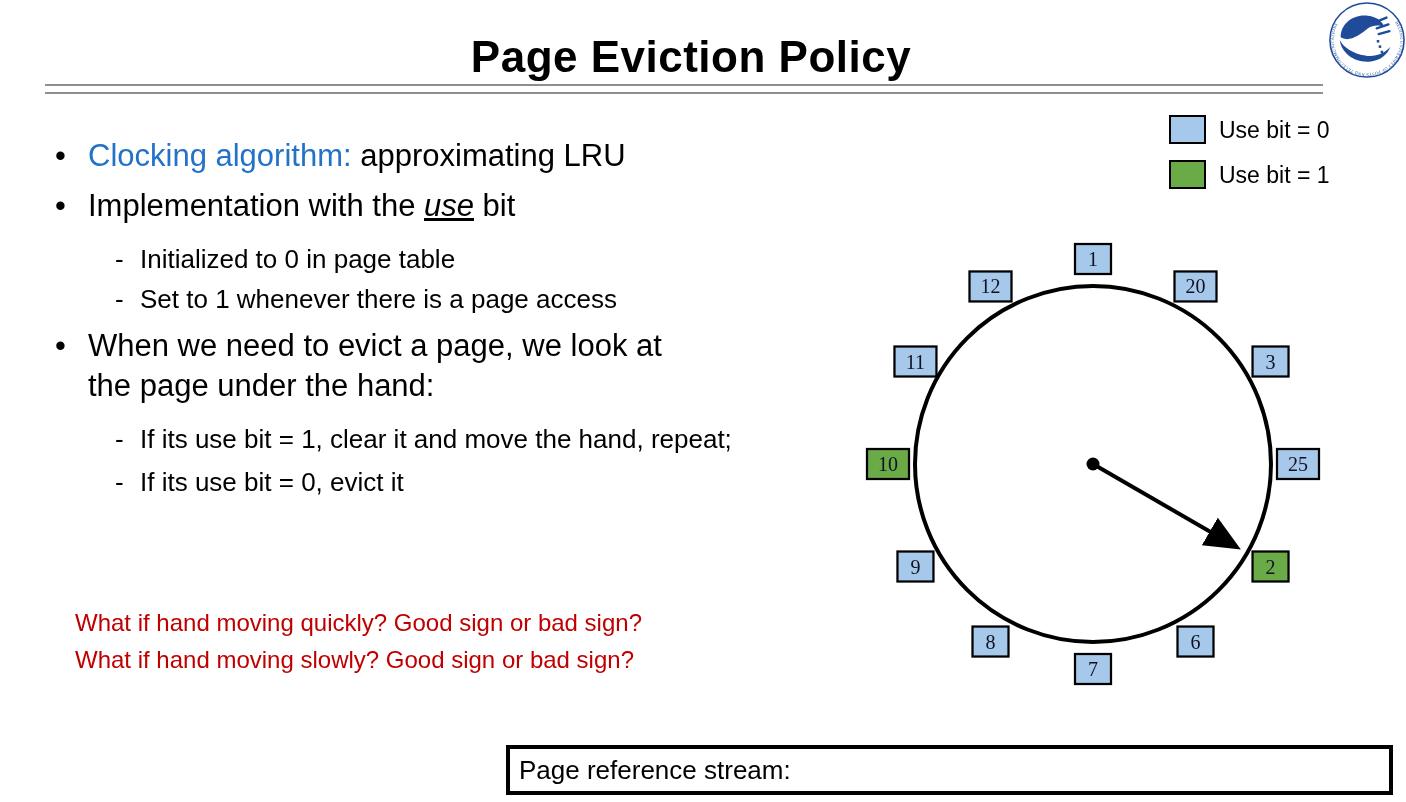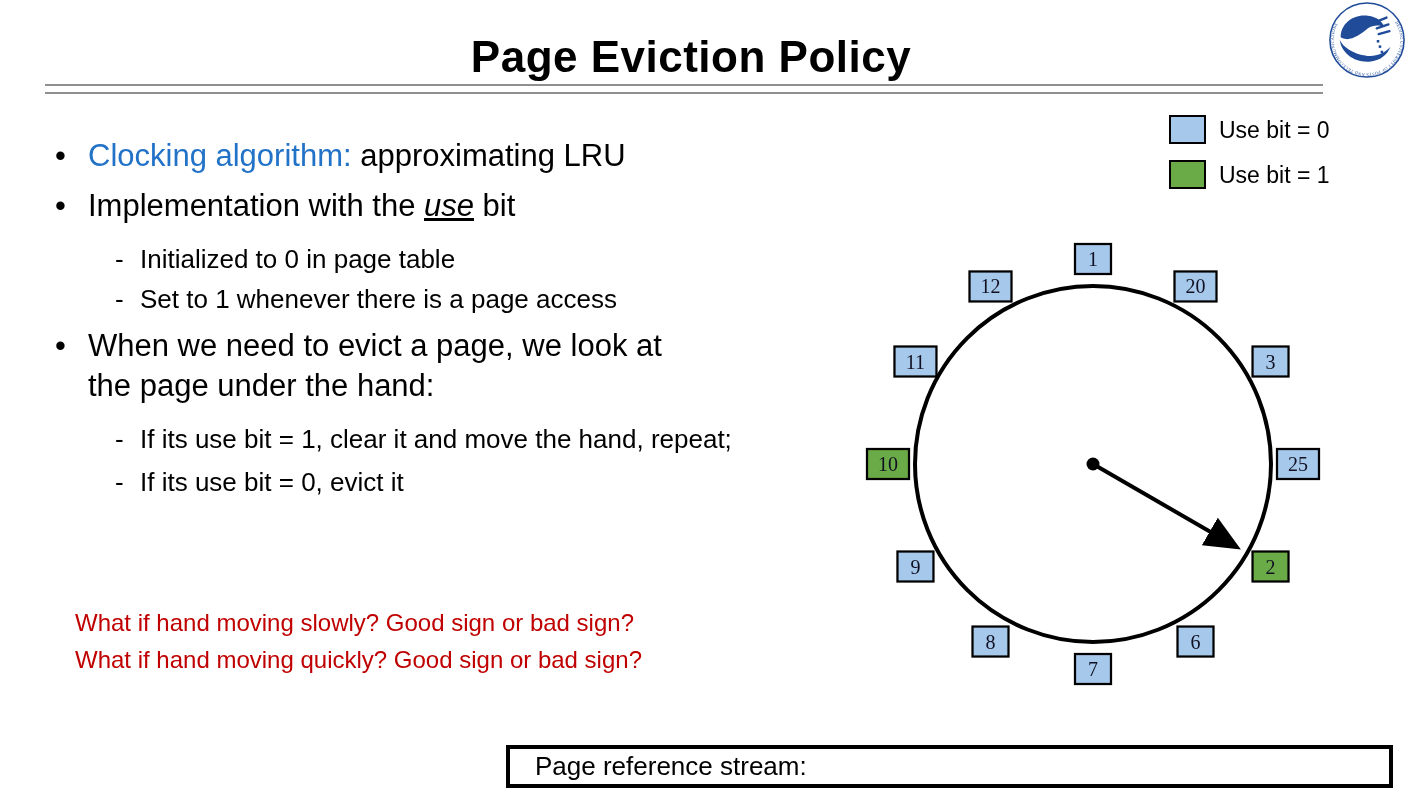--- a/index.html
+++ b/index.html
@@ -43,23 +43,23 @@
   
   .questions{
     position:absolute;left:75px;top:604px;
     color:var(--c-red,#C00000);font-size:24px;line-height:37px;white-space:nowrap;
   }
   
   .clock{position:absolute;left:853px;top:235px;}
   .node-label{font-family:"Liberation Serif",serif;font-size:20px;fill:#101022;}
   
   .stream-box{
-    position:absolute;left:506px;top:745px;width:887px;height:43px;
+    position:absolute;left:506px;top:745px;width:887px;height:50px;
     border:4px solid #000;box-sizing:border-box;
-    display:flex;align-items:center;padding-left:25px;font-size:26px;
+    display:flex;align-items:center;padding-left:9px;font-size:26px;
   }
   .stream-values{margin-left:12px;white-space:pre;}
   .ring-text{font-size:4.4px;letter-spacing:.3px;fill:var(--c-logo,#1F4B99);font-family:"Liberation Serif",serif;}
 </style>
 </head>
 <body>
 
 <div class="slide">
 
   <h1 class="title">Page Eviction Policy</h1>
@@ -121,22 +121,22 @@
       <span class="marker">-</span>
       <span class="text">If its use bit = 1, clear it and move the hand, repeat;</span>
     </div>
     <div class="row l2 m-sub4">
       <span class="marker">-</span>
       <span class="text">If its use bit = 0, evict it</span>
     </div>
   </div>
 
   <div class="questions">
+    <div>What if hand moving quickly? Good sign or bad sign?</div>
     <div>What if hand moving slowly? Good sign or bad sign?</div>
-    <div>What if hand moving quickly? Good sign or bad sign?</div>
   </div>
 
   <svg id="clock-svg" class="clock" width="490" height="460" viewBox="0 0 490 460">
     <defs>
       <marker id="arrowhead" markerWidth="9" markerHeight="8" refX="7" refY="4" orient="auto">
         <path d="M0,0 L9,4 L0,8 Z" fill="#000"></path>
       </marker>
     </defs>
     <circle cx="240" cy="229" r="178" fill="none" stroke="#000" stroke-width="4"></circle>
     <line x1="240" y1="229" x2="381" y2="310.5" stroke="#000" stroke-width="4" marker-end="url(#arrowhead)"></line>

